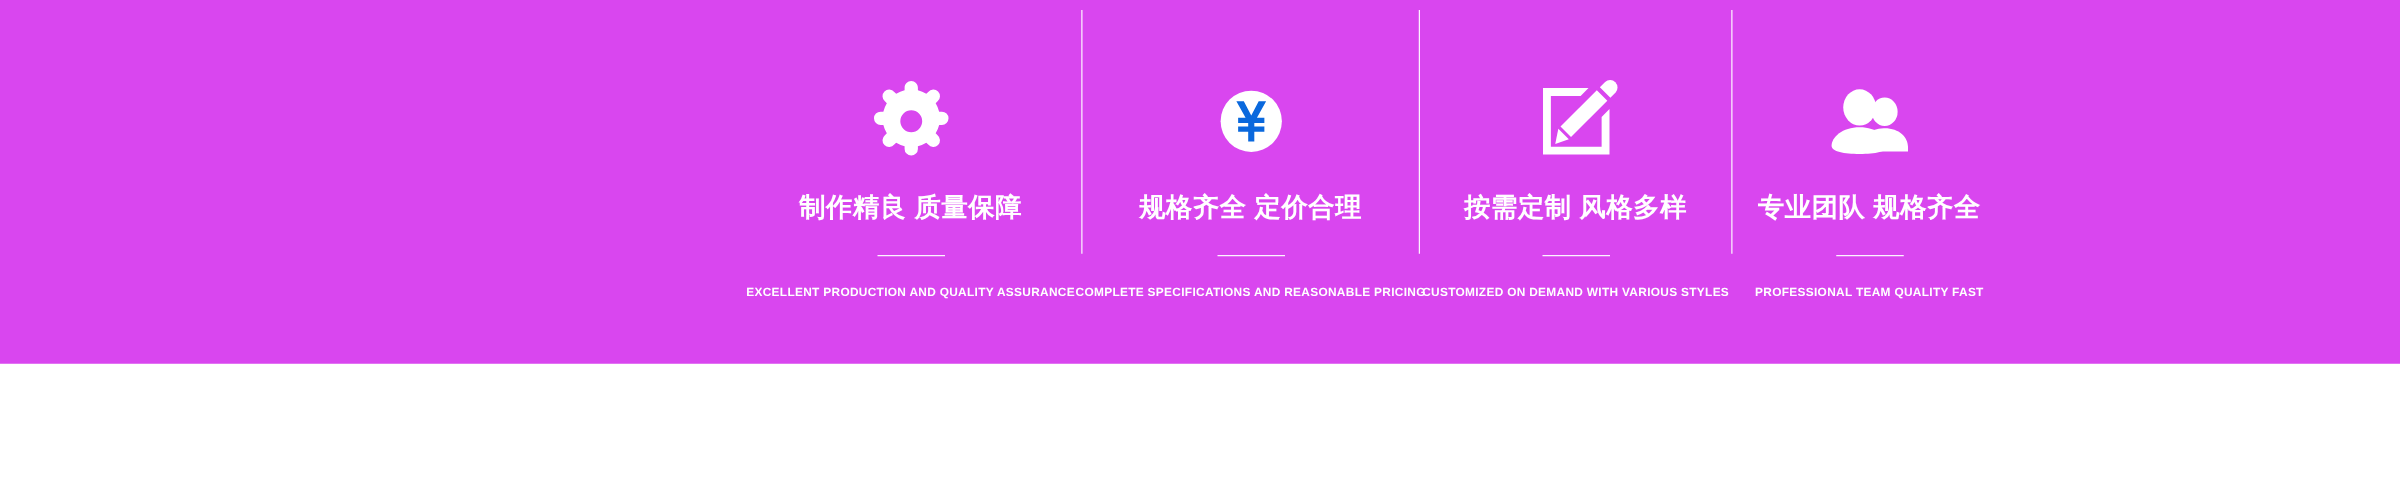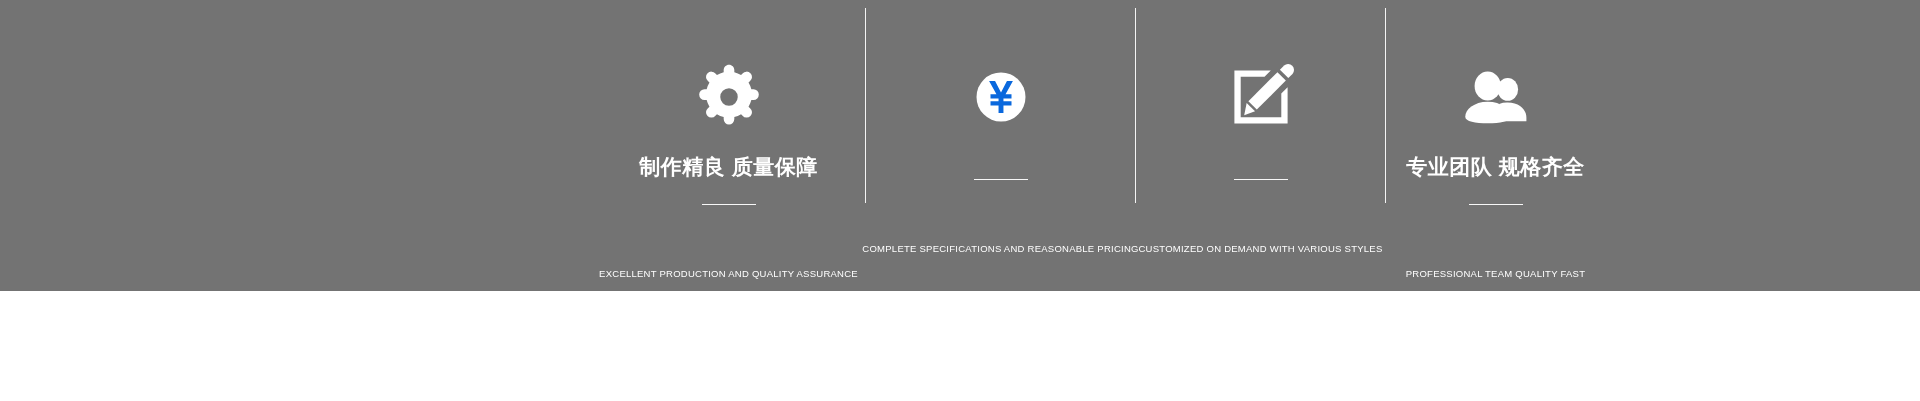--- a/index.html
+++ b/index.html
@@ -10,21 +10,21 @@
     height: 401px;
     overflow: hidden;
     background: #ffffff;
     font-family: "Liberation Sans", "DejaVu Sans", sans-serif;
   }
 
   #banner {
     position: relative;
     width: 1920px;
     height: 291px;
-    background: #737373;
+    background: #d946ef;
     overflow: hidden;
   }
 
   #features {
     position: absolute;
     left: 0;
     top: 0;
     width: 1920px;
     height: 291px;
     display: flex;
@@ -87,26 +87,25 @@
     width: 54px;
     height: 1px;
     background: rgba(255,255,255,0.95);
     margin-top: 25px;
     margin-bottom: 24px;
   }
 
   .feature-sub {
     color: #ffffff;
     font-size: 9.5px;
-    font-weight: normal;
+    font-weight: bold;
     letter-spacing: 0.25px;
     line-height: 1.3;
     white-space: nowrap;
     text-align: center;
-    margin-top: 39px;
   }
 
   #bottom-strip {
     width: 1920px;
     height: 110px;
     background: #ffffff;
   }
 </style>
 </head>
 <body>
@@ -148,39 +147,41 @@
     </div>
 
     <div class="feature c2">
       <div class="icon-wrap">
         <svg width="70" height="70" viewBox="0 0 100 100" aria-hidden="true">
           <circle cx="50" cy="50" r="35" fill="#ffffff"></circle>
           <path fill="#0a68dd" d="
             M33 27 h8.5 L50 43.5 L58.5 27 H67 L56.5 46 H65 v6 H53.5 v4 H65 v6 H53.5 v11 h-7 V62 H35 v-6 h11.5 v-4 H35 v-6 h8.5 Z"></path>
         </svg>
       </div>
+      <div class="feature-title">规格齐全 定价合理</div>
       <div class="rule"></div>
       <div class="feature-sub">COMPLETE SPECIFICATIONS AND REASONABLE PRICING</div>
     </div>
 
     <div class="feature c3">
       <div class="icon-wrap">
         <svg width="70" height="70" viewBox="0 0 100 100" aria-hidden="true">
 
           <path fill="#ffffff" d="
             M12 12 h52 l-9 9 H21 v58 h58 V45 l9-9 v52 H12 Z"></path>
 
           <path fill="#ffffff" d="
             M73.5 14.5 l12 12 L44 68 L32 56 Z"></path>
 
           <path fill="#ffffff" d="M29.5 58.5 L41.5 70.5 L26 76 Z"></path>
 
           <path fill="#ffffff" d="M77 11 l12 12 l6-6 a8.5 8.5 0 0 0-12-12 Z"></path>
         </svg>
       </div>
+      <div class="feature-title">按需定制 风格多样</div>
       <div class="rule"></div>
       <div class="feature-sub">CUSTOMIZED ON DEMAND WITH VARIOUS STYLES</div>
     </div>
 
     <div class="feature c4">
       <div class="icon-wrap">
         <svg width="76" height="70" viewBox="0 0 110 100" aria-hidden="true">
 
           <ellipse cx="72" cy="39" rx="15" ry="16.5" fill="#ffffff"></ellipse>
           <path fill="#ffffff" d="

